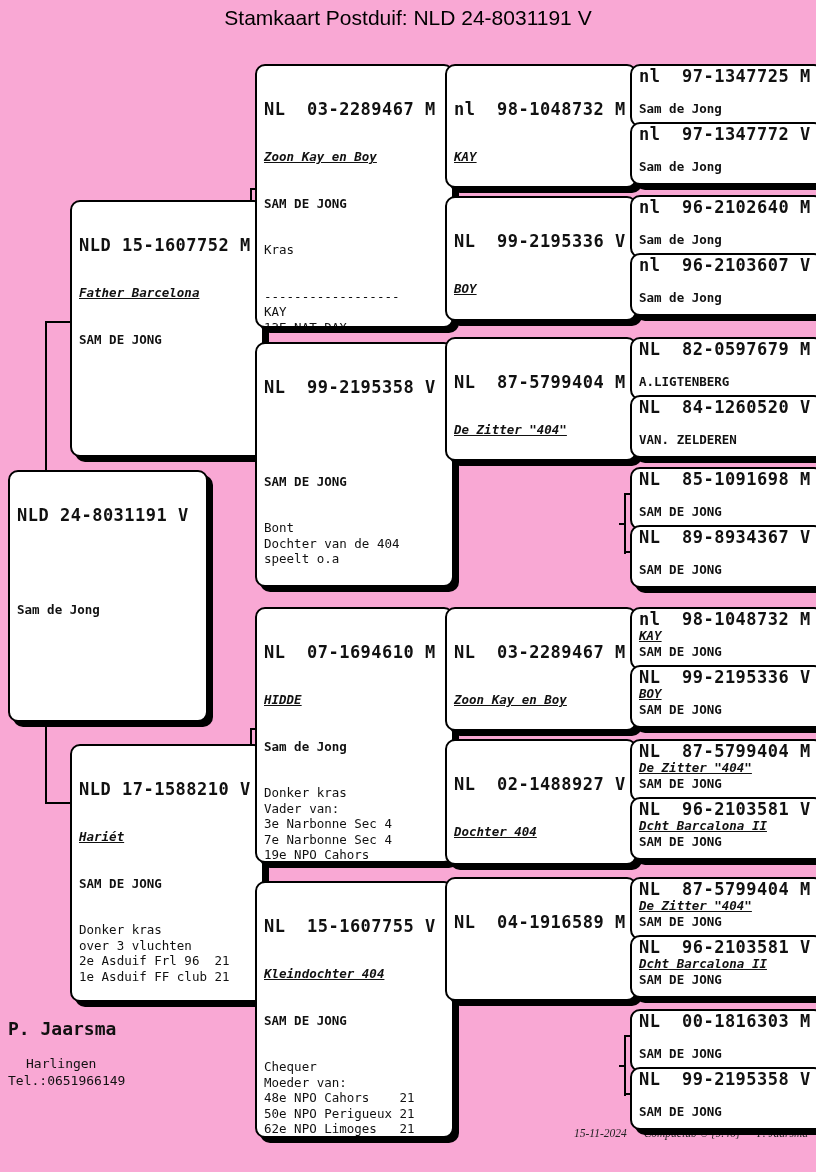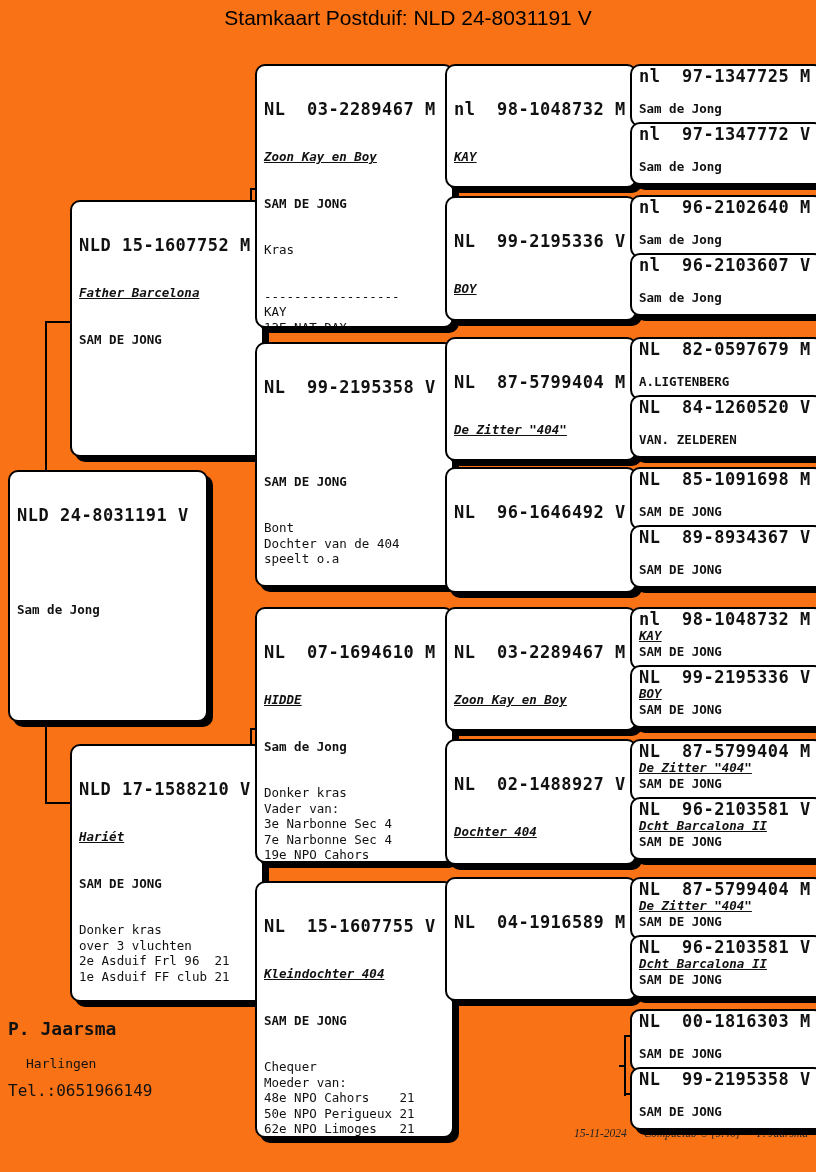--- a/index.html
+++ b/index.html
@@ -1,31 +1,31 @@
 <!DOCTYPE html>
 <html><head>
 <meta charset="utf-8">
 <style>
   html,body{margin:0;padding:0;background:#fff;}
-  .page{position:relative;width:816px;height:1172px;background:#f97316;overflow:hidden;
+  .page{position:relative;width:816px;height:1172px;background:#f9a8d4;overflow:hidden;
         font-family:"DejaVu Sans Mono",monospace;color:#111;}
   .title{position:absolute;left:0;top:6px;width:100%;text-align:center;
          font-family:"Liberation Sans",sans-serif;font-size:21px;color:#000;}
   .pbox{position:absolute;background:#fff;border:2px solid #000;border-radius:10px;
         box-shadow:5px 5px 0 0 #000;padding:4px 7px;font-size:12.5px;line-height:15.5px;
         white-space:pre;overflow:hidden;z-index:2;}
   .ring{font-weight:bold;font-size:17px;letter-spacing:.5px;min-height:17px;line-height:17px;}
   .pname{font-style:italic;font-weight:bold;min-height:15.5px;text-decoration:underline;}
   .breeder{font-weight:bold;min-height:15.5px;}
   .details{white-space:pre;}
   .g4box{padding:2px 7px;}
   .cline{position:absolute;background:#000;z-index:1;}
   .owner-name{position:absolute;left:8px;top:1018px;font-size:18px;font-weight:bold;}
   .owner-city{position:absolute;left:26px;top:1056px;font-size:13px;}
-  .owner-tel{position:absolute;left:8px;top:1073px;font-size:16px;margin-top:8px;}
+  .owner-tel{position:absolute;left:8px;top:1073px;font-size:13px;}
   .footer{position:absolute;right:8px;top:1127px;font-family:"Liberation Serif",serif;
           font-style:italic;font-size:11.5px;color:#222;}
   .footer span{margin-left:14px;}
 </style>
 </head>
 <body>
 
 <div class="page">
   <div class="title">Stamkaart Postduif: NLD 24-8031191 V</div>
 
@@ -124,26 +124,20 @@
   </div>
   <div class="pbox" style="left:445px;top:196px;width:174px;height:113px">
     <div class="ring">NL  99-2195336 V</div>
     <div class="pname">BOY</div>
     
     
   </div>
   <div class="pbox" style="left:445px;top:337px;width:174px;height:112px">
     <div class="ring">NL  87-5799404 M</div>
     <div class="pname">De Zitter "404"</div>
-    
-    
-  </div>
-  <div class="pbox" style="left:445px;top:467px;width:174px;height:114px">
-    <div class="ring">NL  96-1646492 V</div>
-    <div class="pname"></div>
     
     
   </div>
   <div class="pbox" style="left:445px;top:607px;width:174px;height:112px">
     <div class="ring">NL  03-2289467 M</div>
     <div class="pname">Zoon Kay en Boy</div>
     
     
   </div>
   <div class="pbox" style="left:445px;top:739px;width:174px;height:114px">

